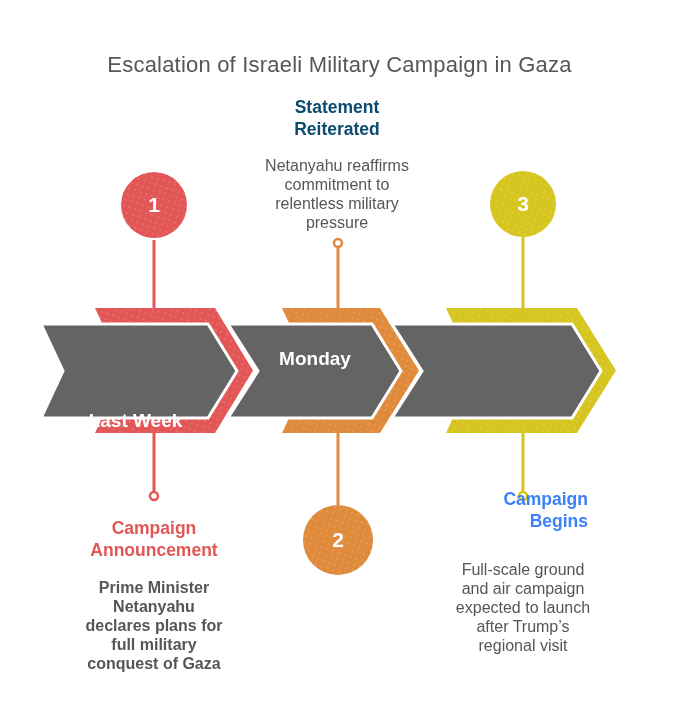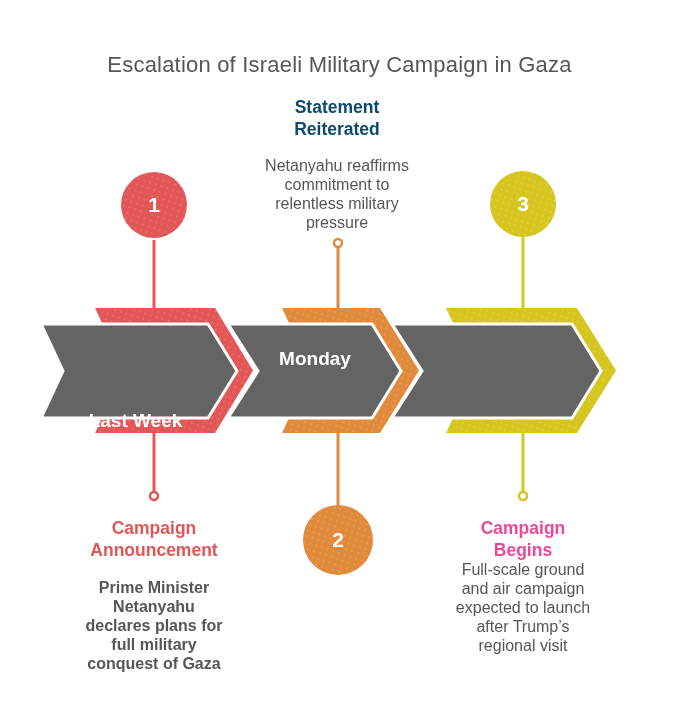--- a/index.html
+++ b/index.html
@@ -88,17 +88,17 @@
     <div class="col-heading" style="left: 89px; top: 517px; width: 130px; color: rgb(226, 86, 86);">Campaign Announcement</div>
     <div class="col-desc" style="left:79px;top:578px;width:150px;font-weight:bold;">Prime Minister Netanyahu declares plans for full military conquest of Gaza</div>
   </div>
 
   <div>
     <div class="col-heading" style="left: 272px; top: 96px; width: 130px; color: #0c4a6e;">Statement Reiterated</div>
     <div class="col-desc" style="left:262px;top:156px;width:150px;">Netanyahu reaffirms commitment to relentless military pressure</div>
   </div>
 
   <div>
-    <div class="col-heading" style="left: 458px; top: 517px; width: 130px; color: #ec4899;">Campaign Begins</div>
+    <div class="col-heading" style="left: 458px; top: 488px; width: 130px; color: #3b82f6; text-align: right;">Campaign Begins</div>
     <div class="col-desc" style="left:448px;top:560px;width:150px;">Full-scale ground and air campaign expected to launch after Trump’s regional visit</div>
   </div>
 
 </div>
 
 </body></html>

